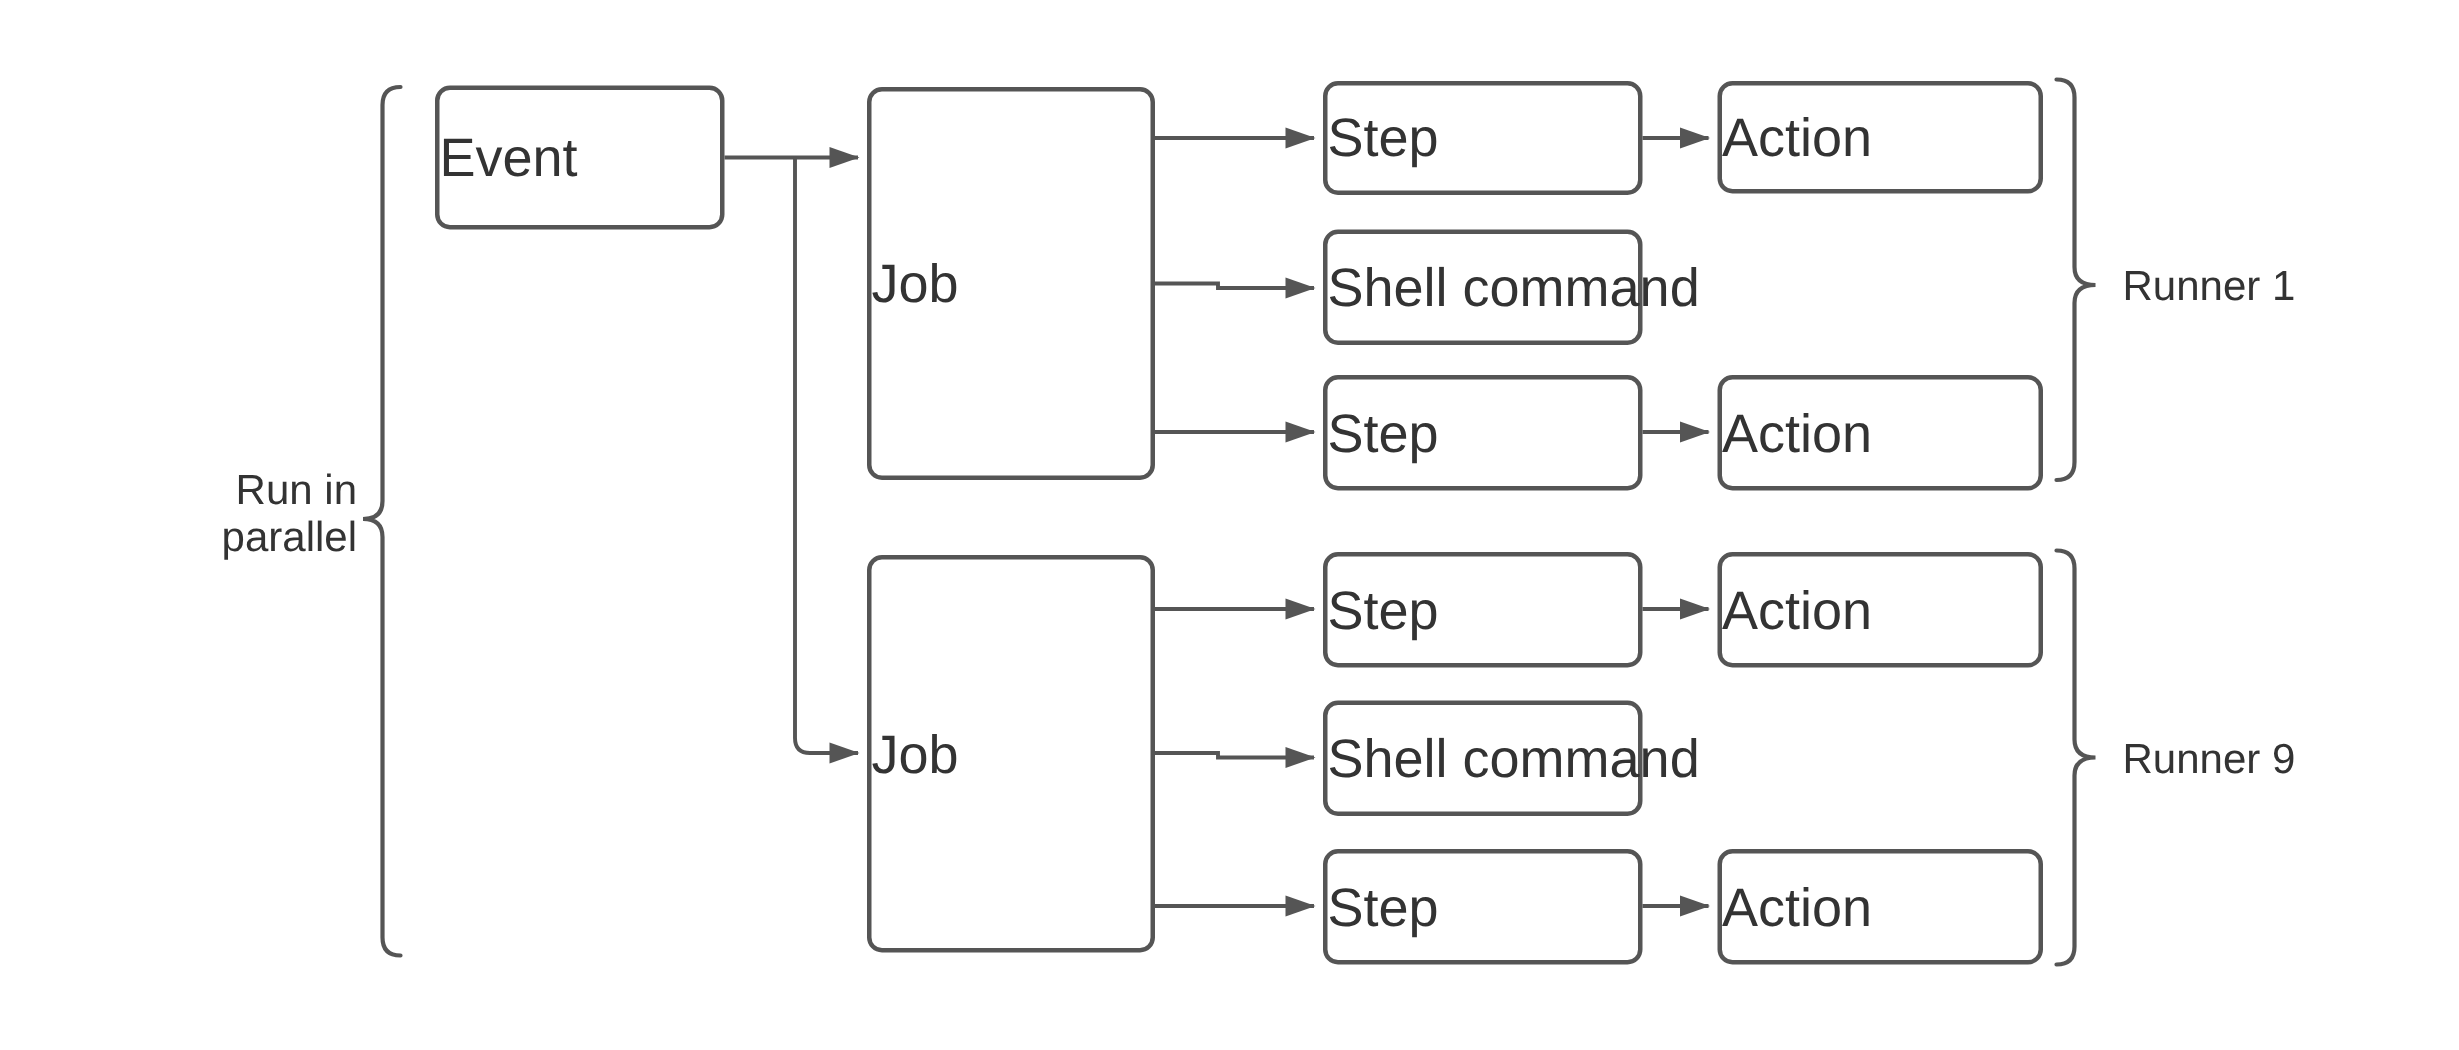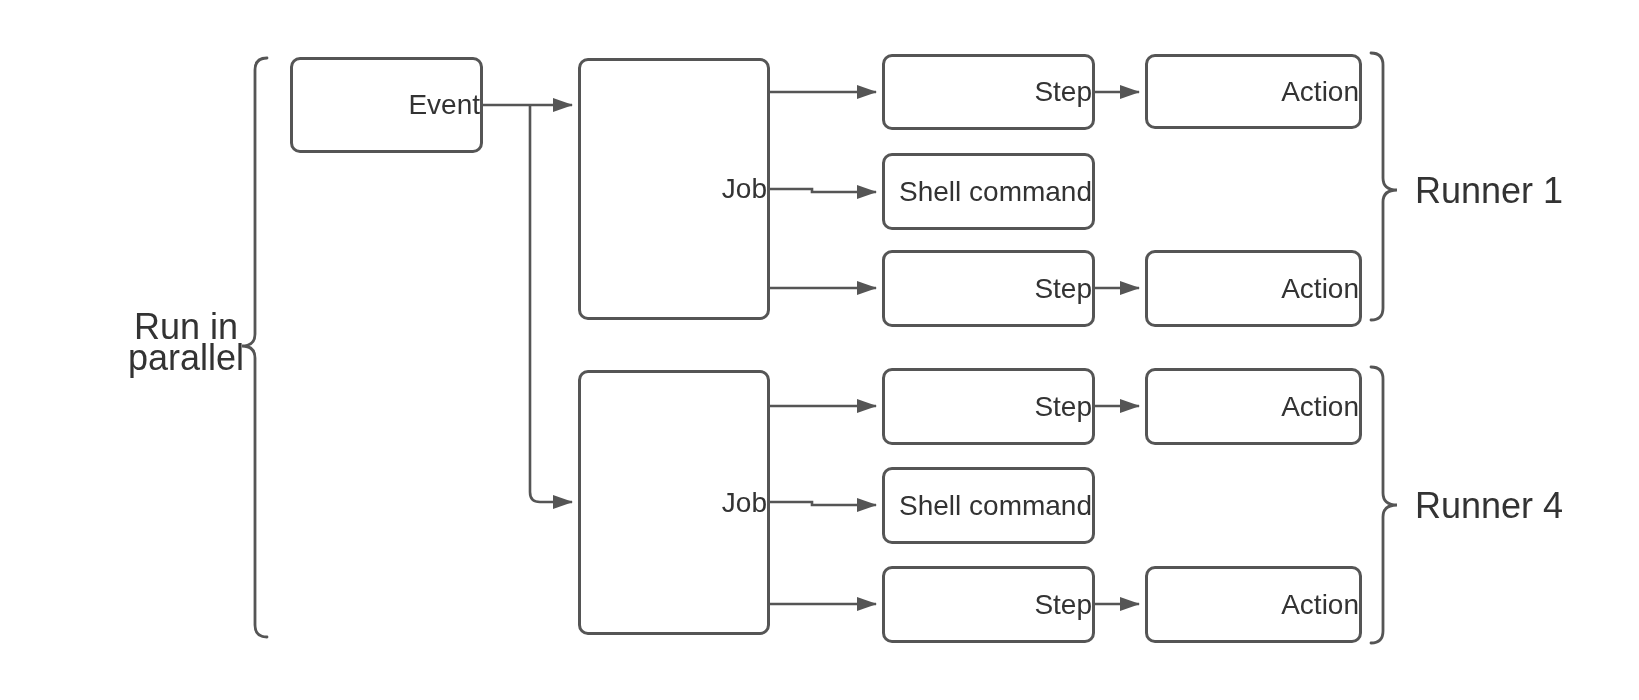--- a/index.html
+++ b/index.html
@@ -13,32 +13,32 @@
   }
   .layer { position: absolute; left: 0; top: 0; }
   .node {
     position: absolute;
     box-sizing: border-box;
     border: 3.3px solid var(--stroke, #555555);
     border-radius: 10px;
     background: #ffffff;
     display: flex;
     align-items: center;
-    justify-content: flex-end;
+    justify-content: flex-start;
     color: var(--text, #333333);
-    font-size: 28px;
+    font-size: 36px;
     white-space: nowrap;
   }
   .edge { fill: none; stroke: var(--stroke, #555555); stroke-width: 2.6px; }
   .brace { fill: none; stroke: var(--stroke, #555555); stroke-width: 2.8px; stroke-linecap: round; }
   #arrow path { fill: var(--stroke, #555555); }
   .text-label {
     position: absolute;
     color: var(--text, #333333);
-    font-size: 36px;
+    font-size: 28px;
     line-height: 31px;
     white-space: nowrap;
   }
   .center { text-align: right; }
 </style>
 </head>
 <body>
 
 <div class="canvas">
 
@@ -125,15 +125,15 @@
     <span>Action</span>
   </div>
 
   <div class="text-label center" style="left:128px; top:311px; width:110px;">
     <div>Run in</div>
     <div>parallel</div>
   </div>
 
   <div class="text-label" style="left:1415px; top:175px;">Runner 1</div>
 
-  <div class="text-label" style="left:1415px; top:490px;">Runner 4</div>
+  <div class="text-label" style="left:1415px; top:490px;">Runner 9</div>
 
 </div>
 
 </body></html>

